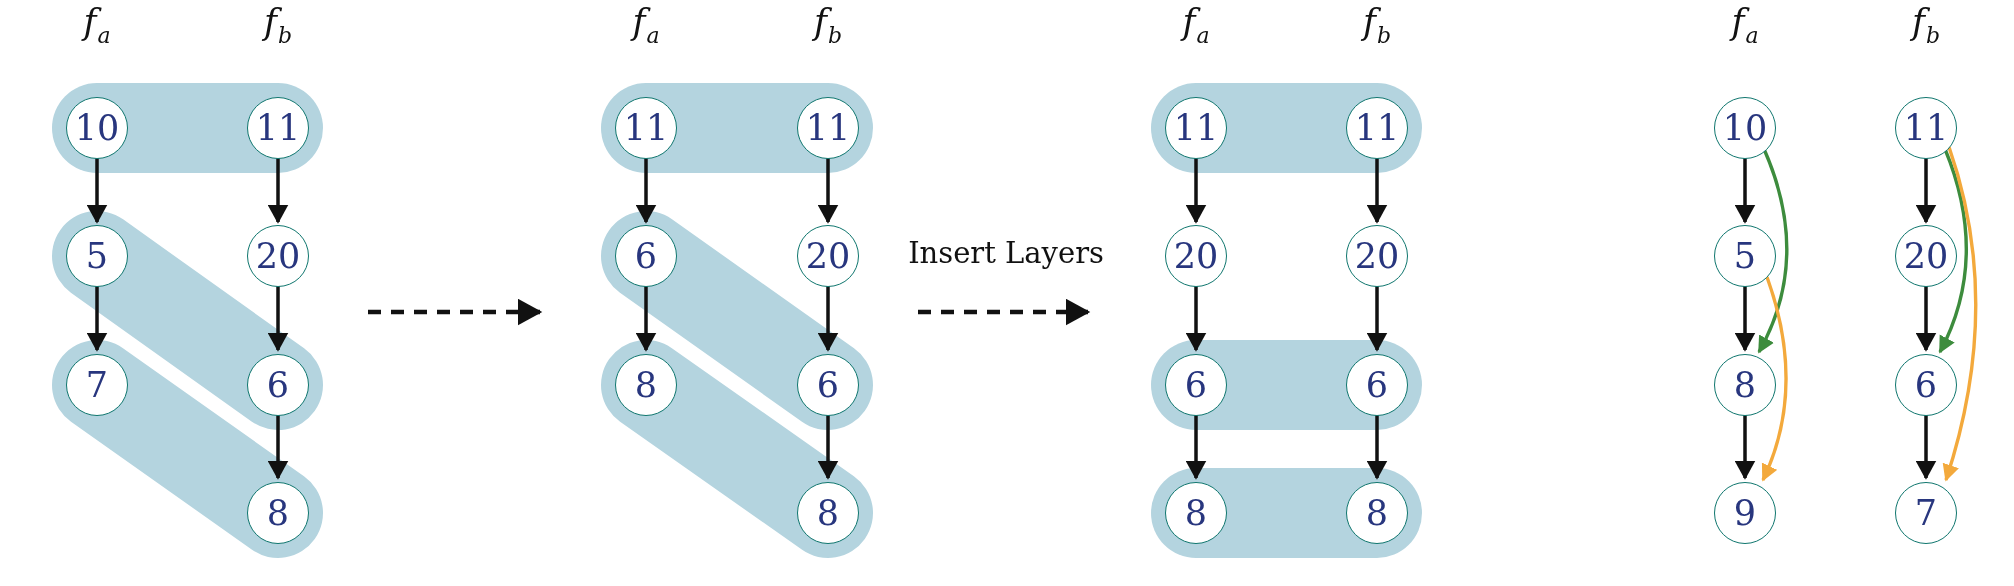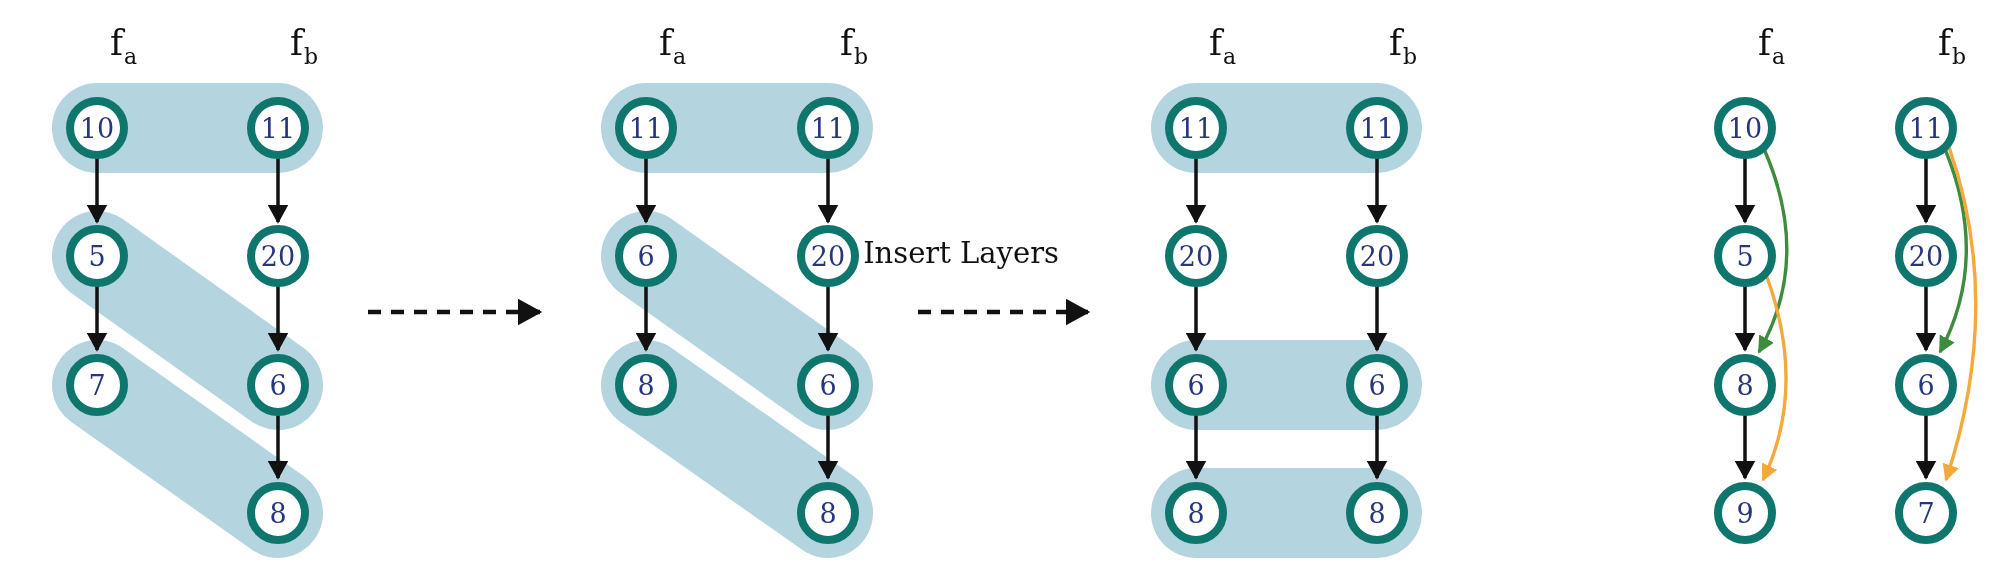--- a/index.html
+++ b/index.html
@@ -8,33 +8,34 @@
     width:2014px;height:586px;
     background:#ffffff;
     overflow:hidden;
     font-family:"DejaVu Serif", serif;
   }
   .fig-svg{position:absolute;left:0;top:0;}
   .node{
     position:absolute;
     box-sizing:border-box;
     width:62px;height:62px;
-    border:8px solid #0f766e;
+    border:1px solid #0f766e;
     border-radius:50%;
     background:#ffffff;
     display:flex;align-items:center;justify-content:center;
-    font-size:27px;
+    font-size:35px;
     color:#28367e;
     z-index:2;
   }
   .flabel{
     position:absolute;
-    top:24px;
+    top:3px;
     width:80px;
-    text-align:right;
+    text-align:center;
+    font-style:italic;
     font-size:35px;
     color:#111111;
     z-index:2;
     line-height:1.1;
   }
   .fl-sub{
     font-size:22px;
     margin-left:1px;
     position:relative;
     top:9px;
@@ -120,21 +121,21 @@
 
   <div class="flabel" style="left:57px"><span>f</span><span class="fl-sub">a</span></div>
   <div class="flabel" style="left:238px"><span>f</span><span class="fl-sub">b</span></div>
   <div class="flabel" style="left:606px"><span>f</span><span class="fl-sub">a</span></div>
   <div class="flabel" style="left:788px"><span>f</span><span class="fl-sub">b</span></div>
   <div class="flabel" style="left:1156px"><span>f</span><span class="fl-sub">a</span></div>
   <div class="flabel" style="left:1337px"><span>f</span><span class="fl-sub">b</span></div>
   <div class="flabel" style="left:1705px"><span>f</span><span class="fl-sub">a</span></div>
   <div class="flabel" style="left:1886px"><span>f</span><span class="fl-sub">b</span></div>
 
-  <div class="tlabel" style="left:851px">Insert Layers</div>
+  <div class="tlabel" style="left:896px">Insert Layers</div>
 
   <div class="node" style="left:66px;top:97px">10</div>
   <div class="node" style="left:66px;top:225px">5</div>
   <div class="node" style="left:66px;top:354px">7</div>
   <div class="node" style="left:247px;top:97px">11</div>
   <div class="node" style="left:247px;top:225px">20</div>
   <div class="node" style="left:247px;top:354px">6</div>
   <div class="node" style="left:247px;top:482px">8</div>
 
   <div class="node" style="left:615px;top:97px">11</div>

